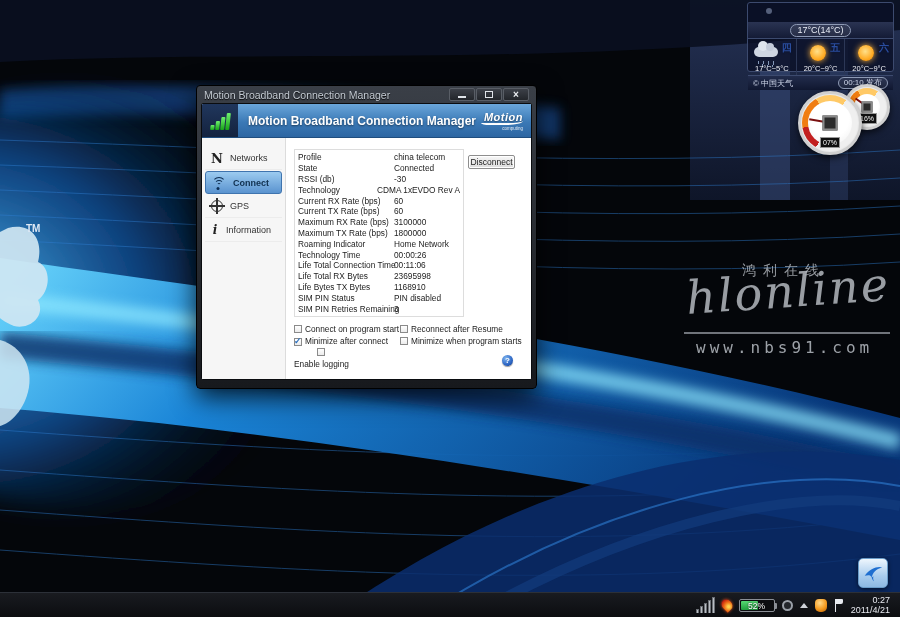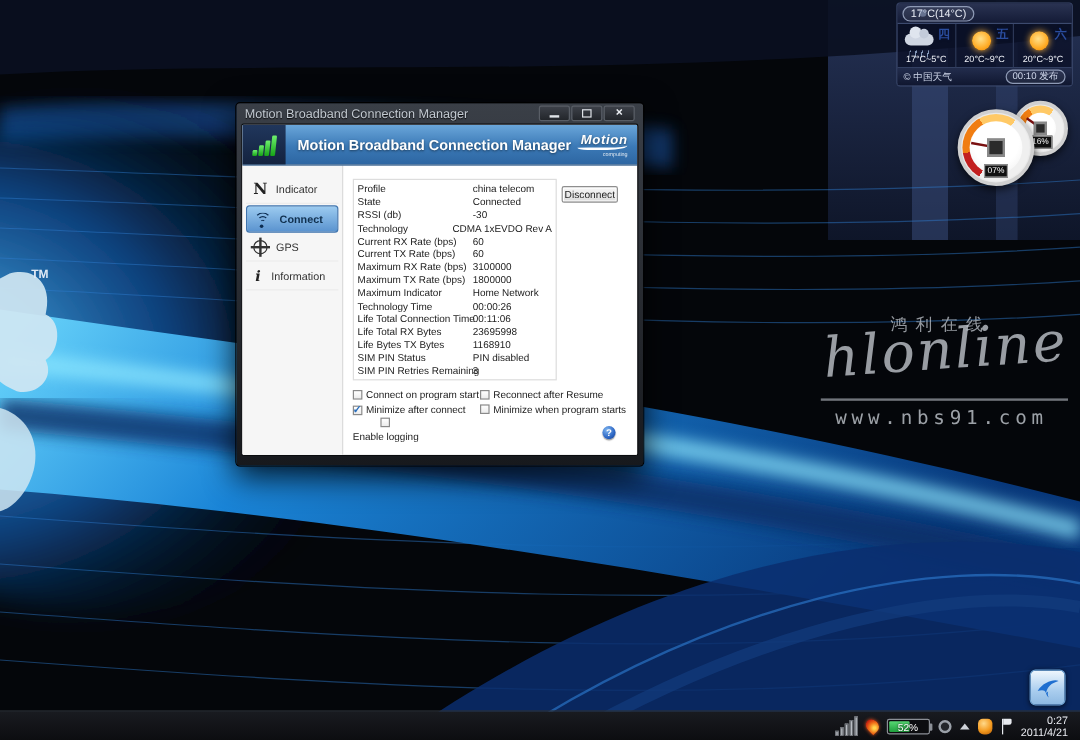--- a/index.html
+++ b/index.html
@@ -13,22 +13,22 @@
   
   .watermark { position:absolute; left:684px; top:256px; width:212px; height:100px; z-index:2; color:#c3c8cf; }
   .wm-cn { position:absolute; left:58px; top:6px; font-size:14px; letter-spacing:7px; opacity:.75; font-family:"DejaVu Serif", serif; }
   .wm-script { position:absolute; left:2px; top:8px; font-family:"DejaVu Serif", serif; font-style:italic; font-size:46px; opacity:.78; transform:rotate(-4deg); letter-spacing:2px; }
   .wm-line { position:absolute; left:0; top:76px; width:206px; height:2px; background:#b9bec6; opacity:.6; }
   .wm-url { position:absolute; left:12px; top:82px; font-family:"DejaVu Sans Mono", monospace; font-size:16px; letter-spacing:4px; opacity:.8; }
 
   
   .weather { position:absolute; left:747px; top:2px; width:147px; height:70px; z-index:3;
     background:rgba(10,16,38,.78); border:1px solid #3c4a6e; border-radius:3px; color:#e8ecf5; font-size:8px; }
-  .wx-now { height:17px; display:flex; align-items:center; justify-content:flex-start; padding:0 4px;
-    background:linear-gradient(#2a3352,#141b36); border-bottom:1px solid #3c4a6e; }
+  .wx-now { height:17px; display:flex; align-items:center; justify-content:center; padding:0 4px;
+    background:linear-gradient(#2a3352,#141b36); border-bottom:1px solid #3c4a6e;margin-top:19px; }
   .wx-now-icon { position:absolute; left:18px; top:5px; width:6px; height:6px; border-radius:50%; background:#9fb0cf; opacity:.5; }
   .wx-now-temp { border:1px solid #8e9ab5; border-radius:7px; padding:0 6px; font-size:9px; line-height:11px; background:rgba(255,255,255,.07); }
   .wx-row { display:flex; height:37px; border-bottom:1px solid #3c4a6e; }
   .wx-col { flex:1; position:relative; border-right:1px solid #2c3756; }
   .wx-col:last-child { border-right:none; }
   .wx-day { position:absolute; right:4px; top:2px; font-size:10px; font-weight:bold; color:#2a4d9e; text-shadow:0 0 2px #0a1230; }
   .wx-range { position:absolute; left:0; right:0; bottom:2px; text-align:center; font-size:7.5px; color:#f0f2f8; }
   .wx-icon-sun { position:absolute; left:13px; top:6px; width:16px; height:16px; border-radius:50%;
     background:radial-gradient(circle at 45% 40%, #ffe08a, #ffab24 60%, #e07c00); box-shadow:0 0 6px #ffb53f; }
   .wx-icon-cloud { position:absolute; left:6px; top:8px; width:24px; height:10px; border-radius:8px; background:#cfd6e2; }
@@ -287,21 +287,21 @@
         <div class="motion-logo">
           <div class="motion-word">Motion</div>
           <div class="motion-swoosh"></div>
           <div class="motion-sub">computing</div>
         </div>
       </div>
       <div class="app-body">
         <div class="sidebar">
           <div class="side-item">
             <span class="icon-n">N</span>
-            <span>Indicator</span>
+            <span>Networks</span>
           </div>
           <div class="side-item selected">
             <span class="icon-wifi">
               <span class="w1"></span>
                 <span class="w2"></span>
                 <span class="w3"></span>
                 <span class="dot"></span>
             </span>
             <span>Connect</span>
           </div>
@@ -342,21 +342,21 @@
               </div>
             <div class="stat-row">
                 <span class="stat-label">Maximum RX Rate (bps)</span>
                 <span class="stat-value">3100000</span>
               </div>
             <div class="stat-row">
                 <span class="stat-label">Maximum TX Rate (bps)</span>
                 <span class="stat-value">1800000</span>
               </div>
             <div class="stat-row">
-                <span class="stat-label">Maximum Indicator</span>
+                <span class="stat-label">Roaming Indicator</span>
                 <span class="stat-value">Home Network</span>
               </div>
             <div class="stat-row">
                 <span class="stat-label">Technology Time</span>
                 <span class="stat-value">00:00:26</span>
               </div>
             <div class="stat-row">
                 <span class="stat-label">Life Total Connection Time</span>
                 <span class="stat-value">00:11:06</span>
               </div>

